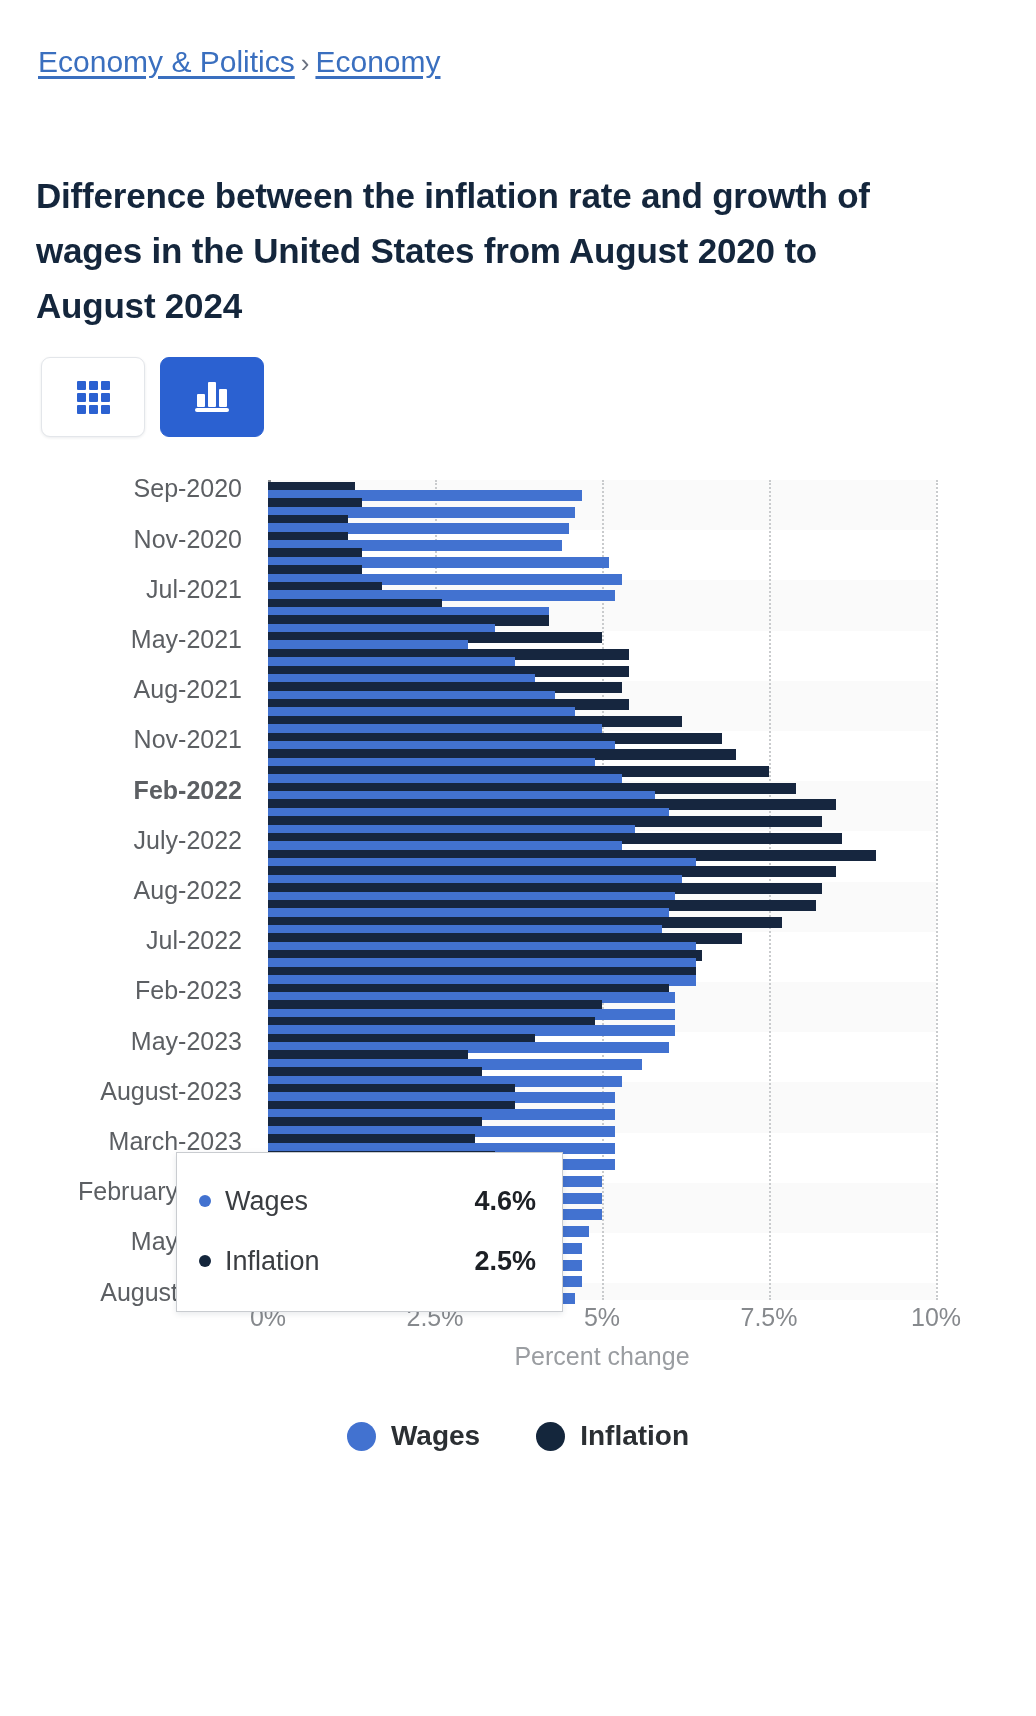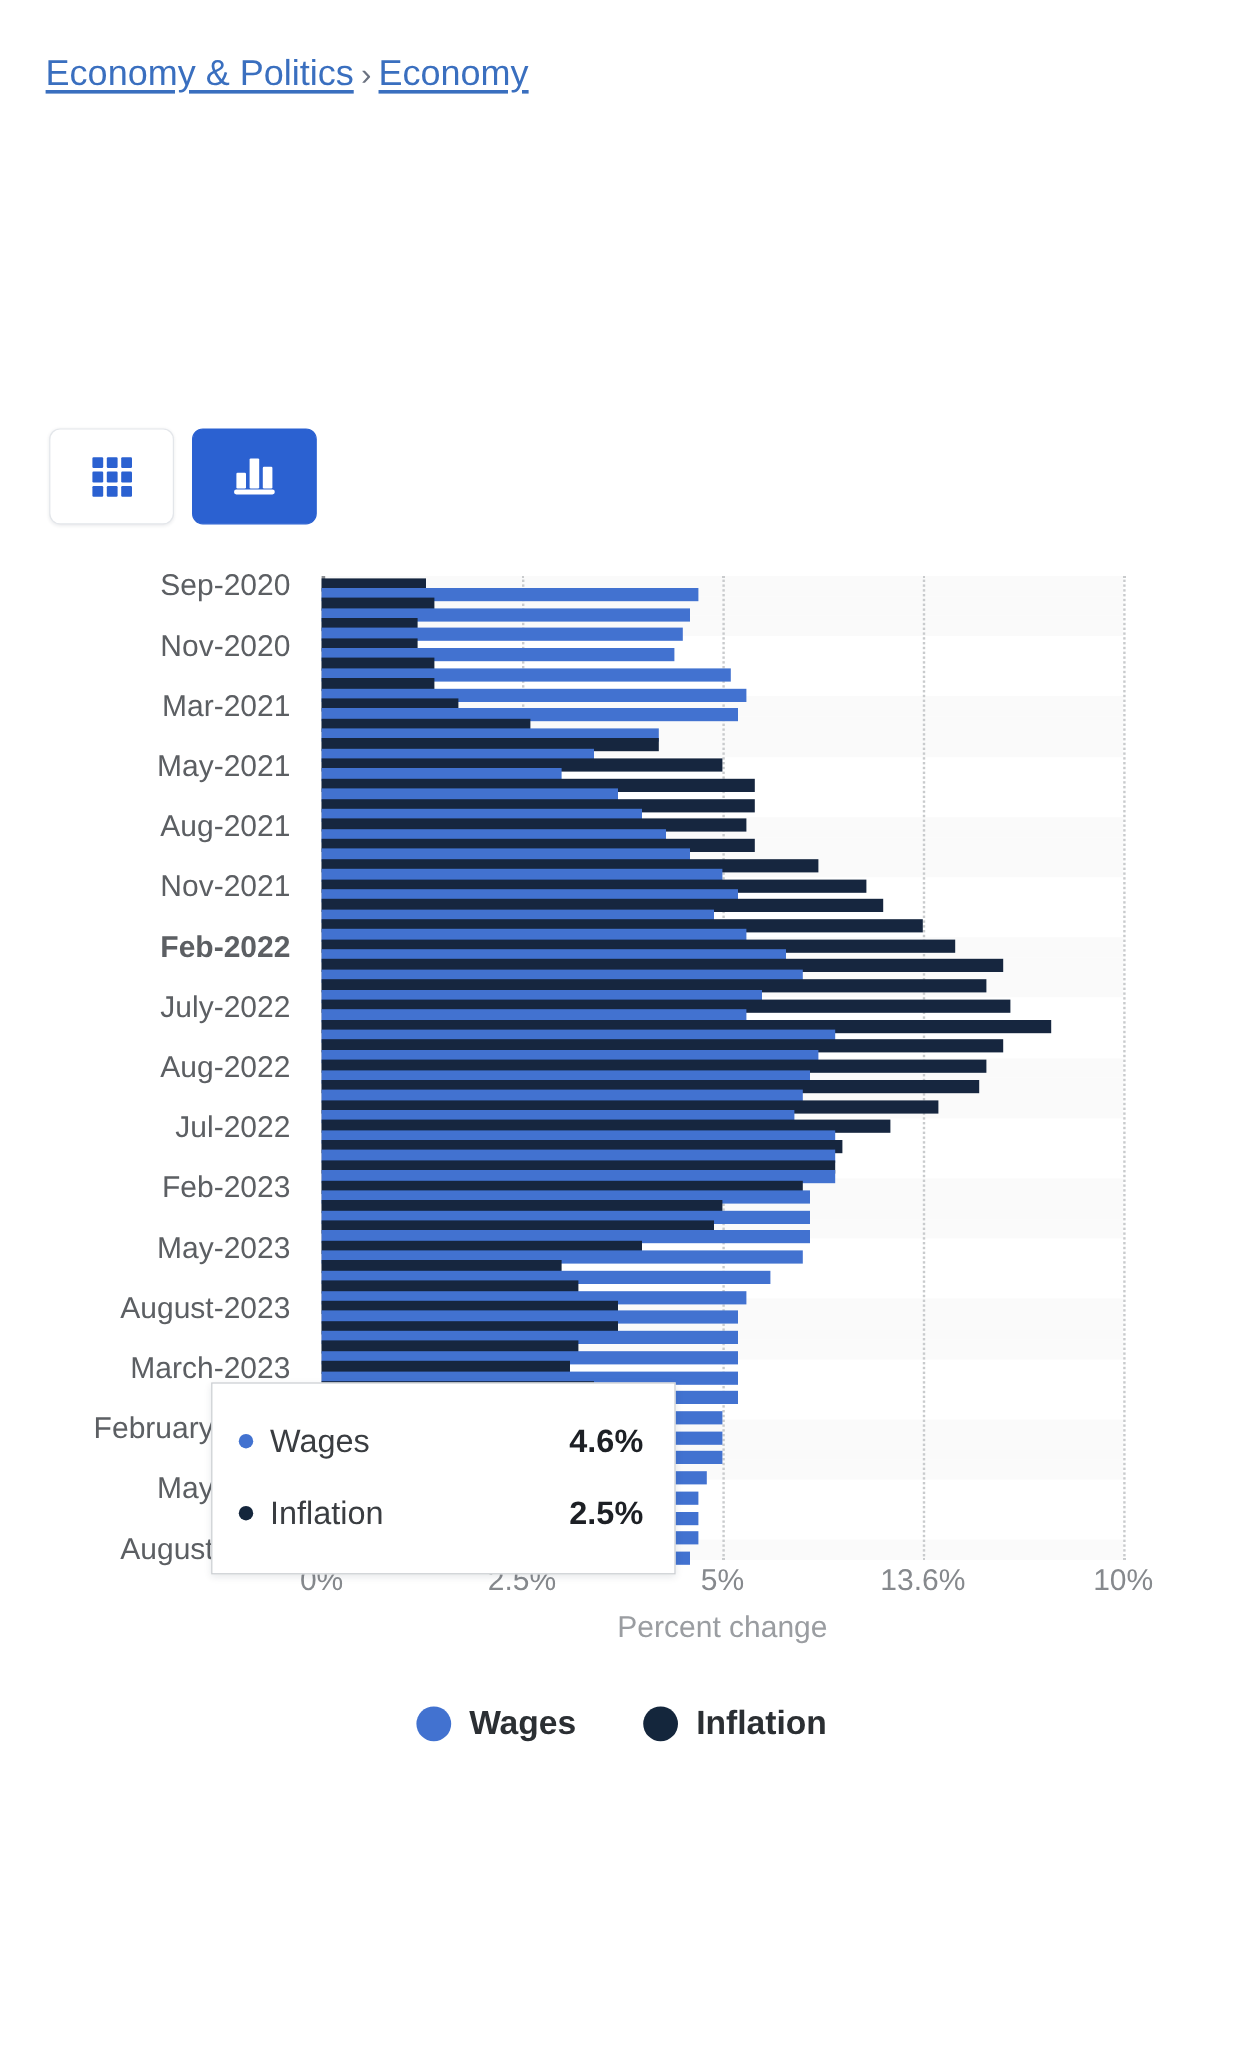--- a/index.html
+++ b/index.html
@@ -240,20 +240,21 @@
 </style>
 </head>
 <body>
 
 <div class="page">
 
   <div class="breadcrumb">
     <a href="#">Economy &amp; Politics</a><span class="sep">›</span><a href="#">Economy</a>
   </div>
 
+  <h1 class="page-title">Difference between the inflation rate and growth of wages in the United States from August 2020 to August 2024</h1>
 
   <div class="toolbar">
     <div class="tool-btn inactive">
       <span class="grid-icon">
         <i></i>
           <i></i>
           <i></i>
           <i></i>
           <i></i>
           <i></i>
@@ -269,21 +270,21 @@
           <i class="b3"></i>
           <i class="base"></i>
       </span>
     </div>
   </div>
 
   <div class="chart-wrap">
     <div class="y-labels" id="y-labels">
         <div class="y-label" style="top: 8.36735px;">Sep-2020</div>
         <div class="y-label" style="top: 58.5714px;">Nov-2020</div>
-        <div class="y-label" style="top: 108.776px;">Mar-2021</div>
+        <div class="y-label" style="top: 108.776px;">Jul-2021</div>
         <div class="y-label" style="top: 158.98px;">May-2021</div>
         <div class="y-label" style="top: 209.184px;">Aug-2021</div>
         <div class="y-label" style="top: 259.388px;">Nov-2021</div>
         <div class="y-label" style="top: 309.592px; font-weight: bold;">Feb-2022</div>
         <div class="y-label" style="top: 359.796px;">July-2022</div>
         <div class="y-label" style="top: 410px;">Aug-2022</div>
         <div class="y-label" style="top: 460.204px;">Jul-2022</div>
         <div class="y-label" style="top: 510.408px;">Feb-2023</div>
         <div class="y-label" style="top: 560.612px;">May-2023</div>
         <div class="y-label" style="top: 610.816px;">August-2023</div>
@@ -421,21 +422,21 @@
         <div class="bar wages" style="left: 0px; top: 779.663px; width: 313.96px;"></div>
         <div class="bar inflation" style="left: 0px; top: 788.031px; width: 193.72px;"></div>
         <div class="bar wages" style="left: 0px; top: 796.398px; width: 313.96px;"></div>
         <div class="bar inflation" style="left: 0px; top: 804.765px; width: 167px;"></div>
         <div class="bar wages" style="left: 0px; top: 813.133px; width: 307.28px;"></div>
       </div>
     <div class="x-ticks" id="x-ticks">
         <div class="x-tick" style="left: 0px;">0%</div>
         <div class="x-tick" style="left: 167px;">2.5%</div>
         <div class="x-tick" style="left: 334px;">5%</div>
-        <div class="x-tick" style="left: 501px;">13.6%</div>
+        <div class="x-tick" style="left: 501px;">7.5%</div>
         <div class="x-tick" style="left: 668px;">10%</div>
       </div>
     <div class="x-axis-title">Percent change</div>
   </div>
 
   <div class="legend">
     <div class="legend-item">
       <span class="legend-dot wages"></span>
       <span class="legend-text">Wages</span>
     </div>

